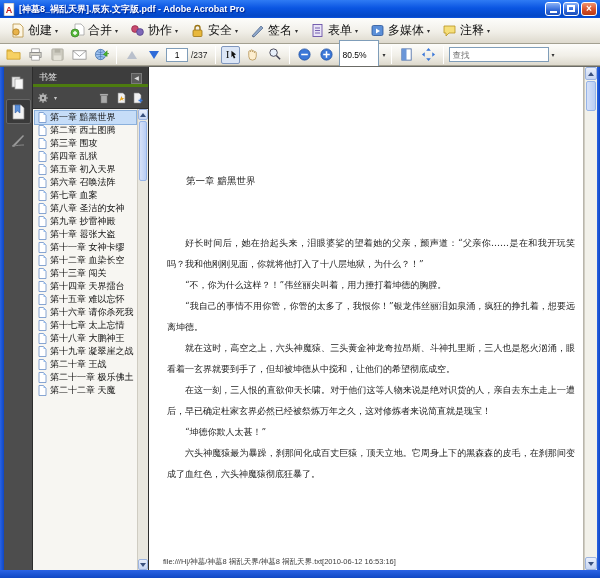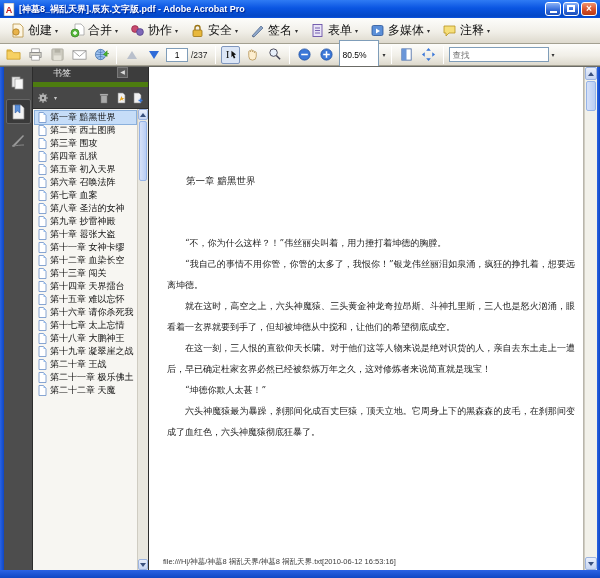--- a/index.html
+++ b/index.html
@@ -60,22 +60,22 @@
   .edge.left { width:4px; }
   .edge.right { width:3px; }
 
   .navstrip { flex:0 0 29px; background:#4d4d4d; border-right:1px solid #2c2c2c;
     display:flex; flex-direction:column; align-items:center; padding-top:3px; gap:4px; }
   .nav-tab { width:25px; height:25px; display:flex; align-items:center; justify-content:center; border-radius:2px; }
   .nav-tab.active { background:#3a3a3a; border:1px solid #666; }
   .nav-tab svg { width:16px; height:16px; }
 
   .bm-panel { flex:0 0 116px; background:#434343; display:flex; flex-direction:column; border-right:1px solid #2c2c2c; }
-  .bm-header { height:20px; flex:0 0 20px; display:flex; align-items:flex-start; justify-content:space-between;
-    padding:0 20px; background:#3d3d3d; border-bottom:5px solid #4d7c0f; }
+  .bm-header { height:20px; flex:0 0 20px; display:flex; align-items:flex-end; justify-content:space-between;
+    padding:0 6px; background:#3d3d3d; border-bottom:3px solid #4d7c0f; }
   .bm-title { color:#e3e3e3; font-size:9px; }
   .bm-collapse { width:11px; height:11px; background:#5a5a5a; border:1px solid #7a7a7a; color:#ddd;
     font-size:6px; line-height:9px; text-align:center; }
   .bm-tools { height:22px; flex:0 0 22px; display:flex; align-items:center; padding:0 4px; gap:5px;
     background:#474747; border-bottom:1px solid #2e2e2e; }
   .bm-tools svg { width:12px; height:12px; }
   .bm-tools .caret { color:#ccc; }
   .bm-tools .spacer { flex:1; }
   .bm-body { flex:1 1 auto; display:flex; overflow:hidden; }
   .bm-list { flex:1 1 auto; background:#f7f6f2; overflow:hidden; padding:2px 1px 0 2px; }
@@ -508,20 +508,21 @@
           <span class="sbtn">
               <span class="tri-down"></span>
             </span>
         </div>
       </div>
     </div>
 
     <div class="doc-pane">
       <div class="doc-text">
         <div class="chapter-title">第一章 黯黑世界</div>
+        <p>好长时间后，她在抬起头来，泪眼婆娑的望着她的父亲，颤声道：“父亲你……是在和我开玩笑吗？我和他刚刚见面，你就将他打入了十八层地狱，为什么？！”</p>
         <p>“不，你为什么这样？！”伟丝丽尖叫着，用力捶打着坤德的胸膛。</p>
         <p>“我自己的事情不用你管，你管的太多了，我恨你！”银龙伟丝丽泪如泉涌，疯狂的挣扎着，想要远离坤德。</p>
         <p>就在这时，高空之上，六头神魔猿、三头黄金神龙奇拉昂斯、斗神扎里斯，三人也是怒火汹涌，眼看着一玄界就要到手了，但却被坤德从中搅和，让他们的希望彻底成空。</p>
         <p>在这一刻，三人恨的直欲仰天长啸。对于他们这等人物来说是绝对识货的人，亲自去东土走上一遭后，早已确定杜家玄界必然已经被祭炼万年之久，这对修炼者来说简直就是瑰宝！</p>
         <p>“坤德你欺人太甚！”</p>
         <p>六头神魔猿最为暴躁，刹那间化成百丈巨猿，顶天立地。它周身上下的黑森森的皮毛，在刹那间变成了血红色，六头神魔猿彻底狂暴了。</p>
       </div>
       <div class="doc-footer">file:///H|/神墓/神墓8 祸乱天界/神墓8 祸乱天界.txt[2010-06-12 16:53:16]</div>
     </div>
 

